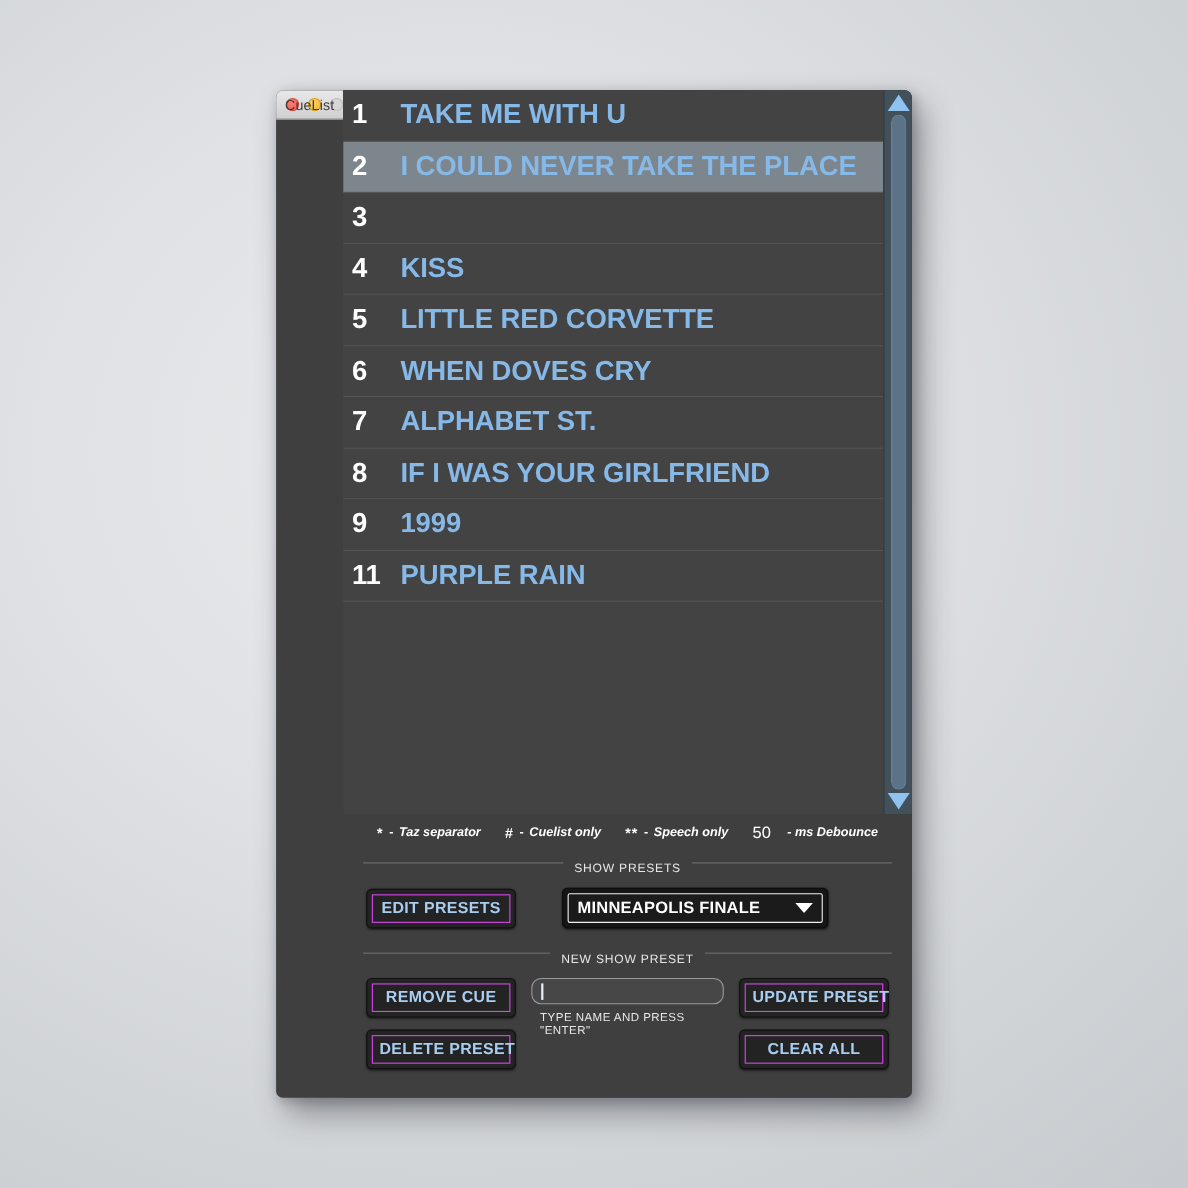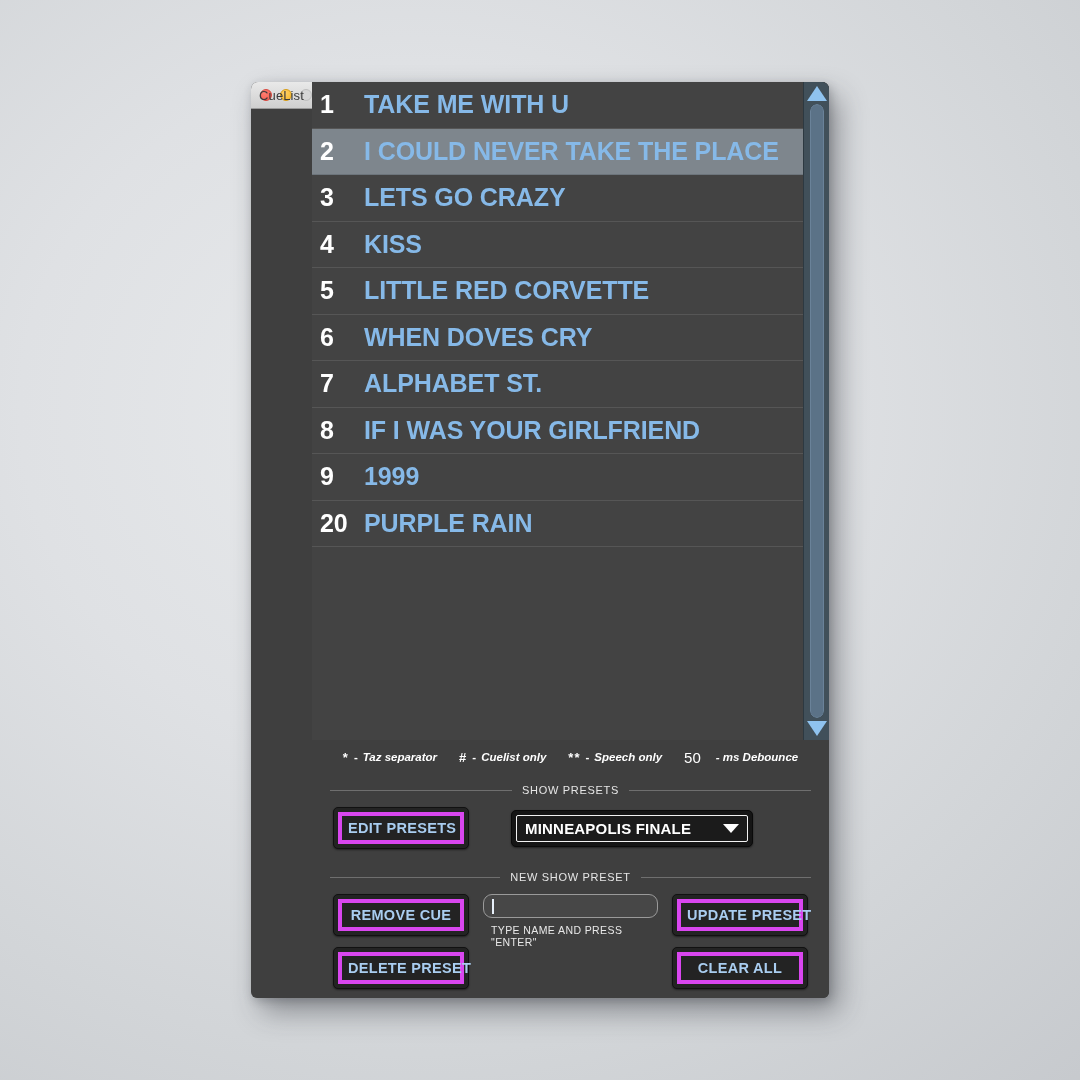--- a/index.html
+++ b/index.html
@@ -182,21 +182,21 @@
     margin-right: 10px;
   }
 
   
   .group {
     margin: 0 18px;
     position: relative;
   }
   .group-legend {
     display: flex;
-    align-items: center;
+    align-items: flex-start;
     gap: 10px;
     color: #e6e6e6;
     font-size: 11px;
     letter-spacing: 0.7px;
     padding: 0;
   }
   .rule {
     flex: 1 1 auto;
     height: 1px;
     background: #6f6f6f;
@@ -207,21 +207,21 @@
   .btn {
     background: #232323;
     border: 1px solid #111111;
     border-radius: 5px;
     padding: 4px;
     box-shadow: 0 1px 2px rgba(0,0,0,0.5);
     cursor: pointer;
     display: inline-block;
   }
   .btn-inner {
-    border: 4px solid #d946ef;
+    border: 1px solid #d946ef;
     border-radius: 0;
     color: #a9cdf0;
     font-size: 14.5px;
     font-weight: bold;
     letter-spacing: 0.3px;
     text-align: center;
     padding: 4px 6px;
     white-space: nowrap;
   }
 
@@ -327,21 +327,20 @@
         <div class="cue-row">
           <div class="cue-num">1</div>
           <div class="cue-title">TAKE ME WITH U</div>
         </div>
         <div class="cue-row selected">
           <div class="cue-num">2</div>
           <div class="cue-title">I COULD NEVER TAKE THE PLACE</div>
         </div>
         <div class="cue-row">
           <div class="cue-num">3</div>
-          <div class="cue-title">LETS GO CRAZY</div>
         </div>
         <div class="cue-row">
           <div class="cue-num">4</div>
           <div class="cue-title">KISS</div>
         </div>
         <div class="cue-row">
           <div class="cue-num">5</div>
           <div class="cue-title">LITTLE RED CORVETTE</div>
         </div>
         <div class="cue-row">
@@ -354,21 +353,21 @@
         </div>
         <div class="cue-row">
           <div class="cue-num">8</div>
           <div class="cue-title">IF I WAS YOUR GIRLFRIEND</div>
         </div>
         <div class="cue-row">
           <div class="cue-num">9</div>
           <div class="cue-title">1999</div>
         </div>
         <div class="cue-row">
-          <div class="cue-num">20</div>
+          <div class="cue-num">11</div>
           <div class="cue-title">PURPLE RAIN</div>
         </div>
         <div id="list-filler"></div>
       </div>
 
       <div id="scrollbar">
         <div class="sb-arrow sb-up"></div>
         <div id="sb-track">
           <div id="sb-thumb"></div>
         </div>

